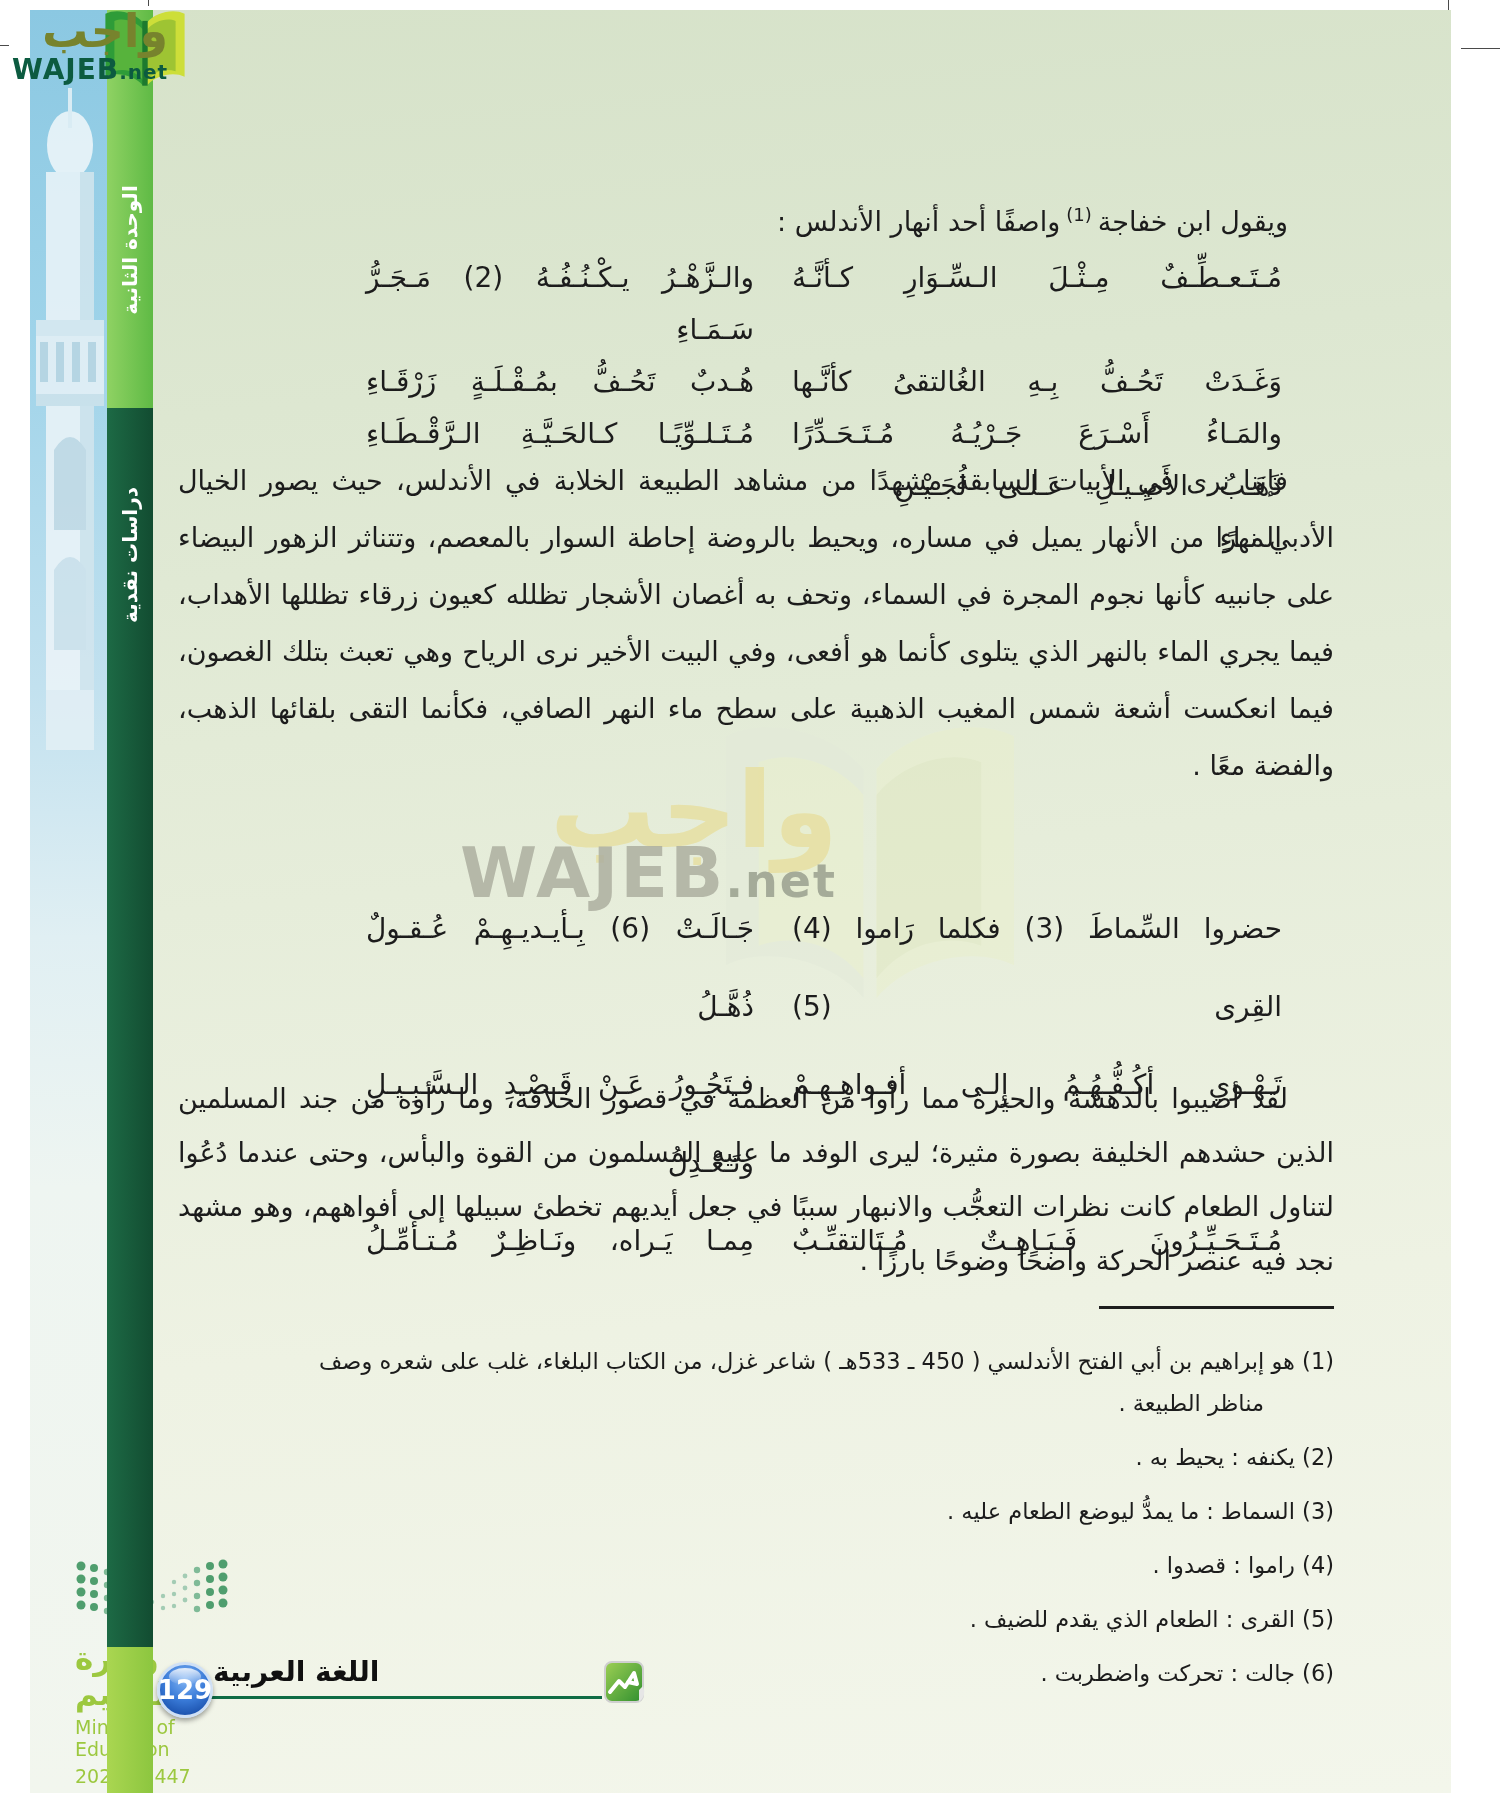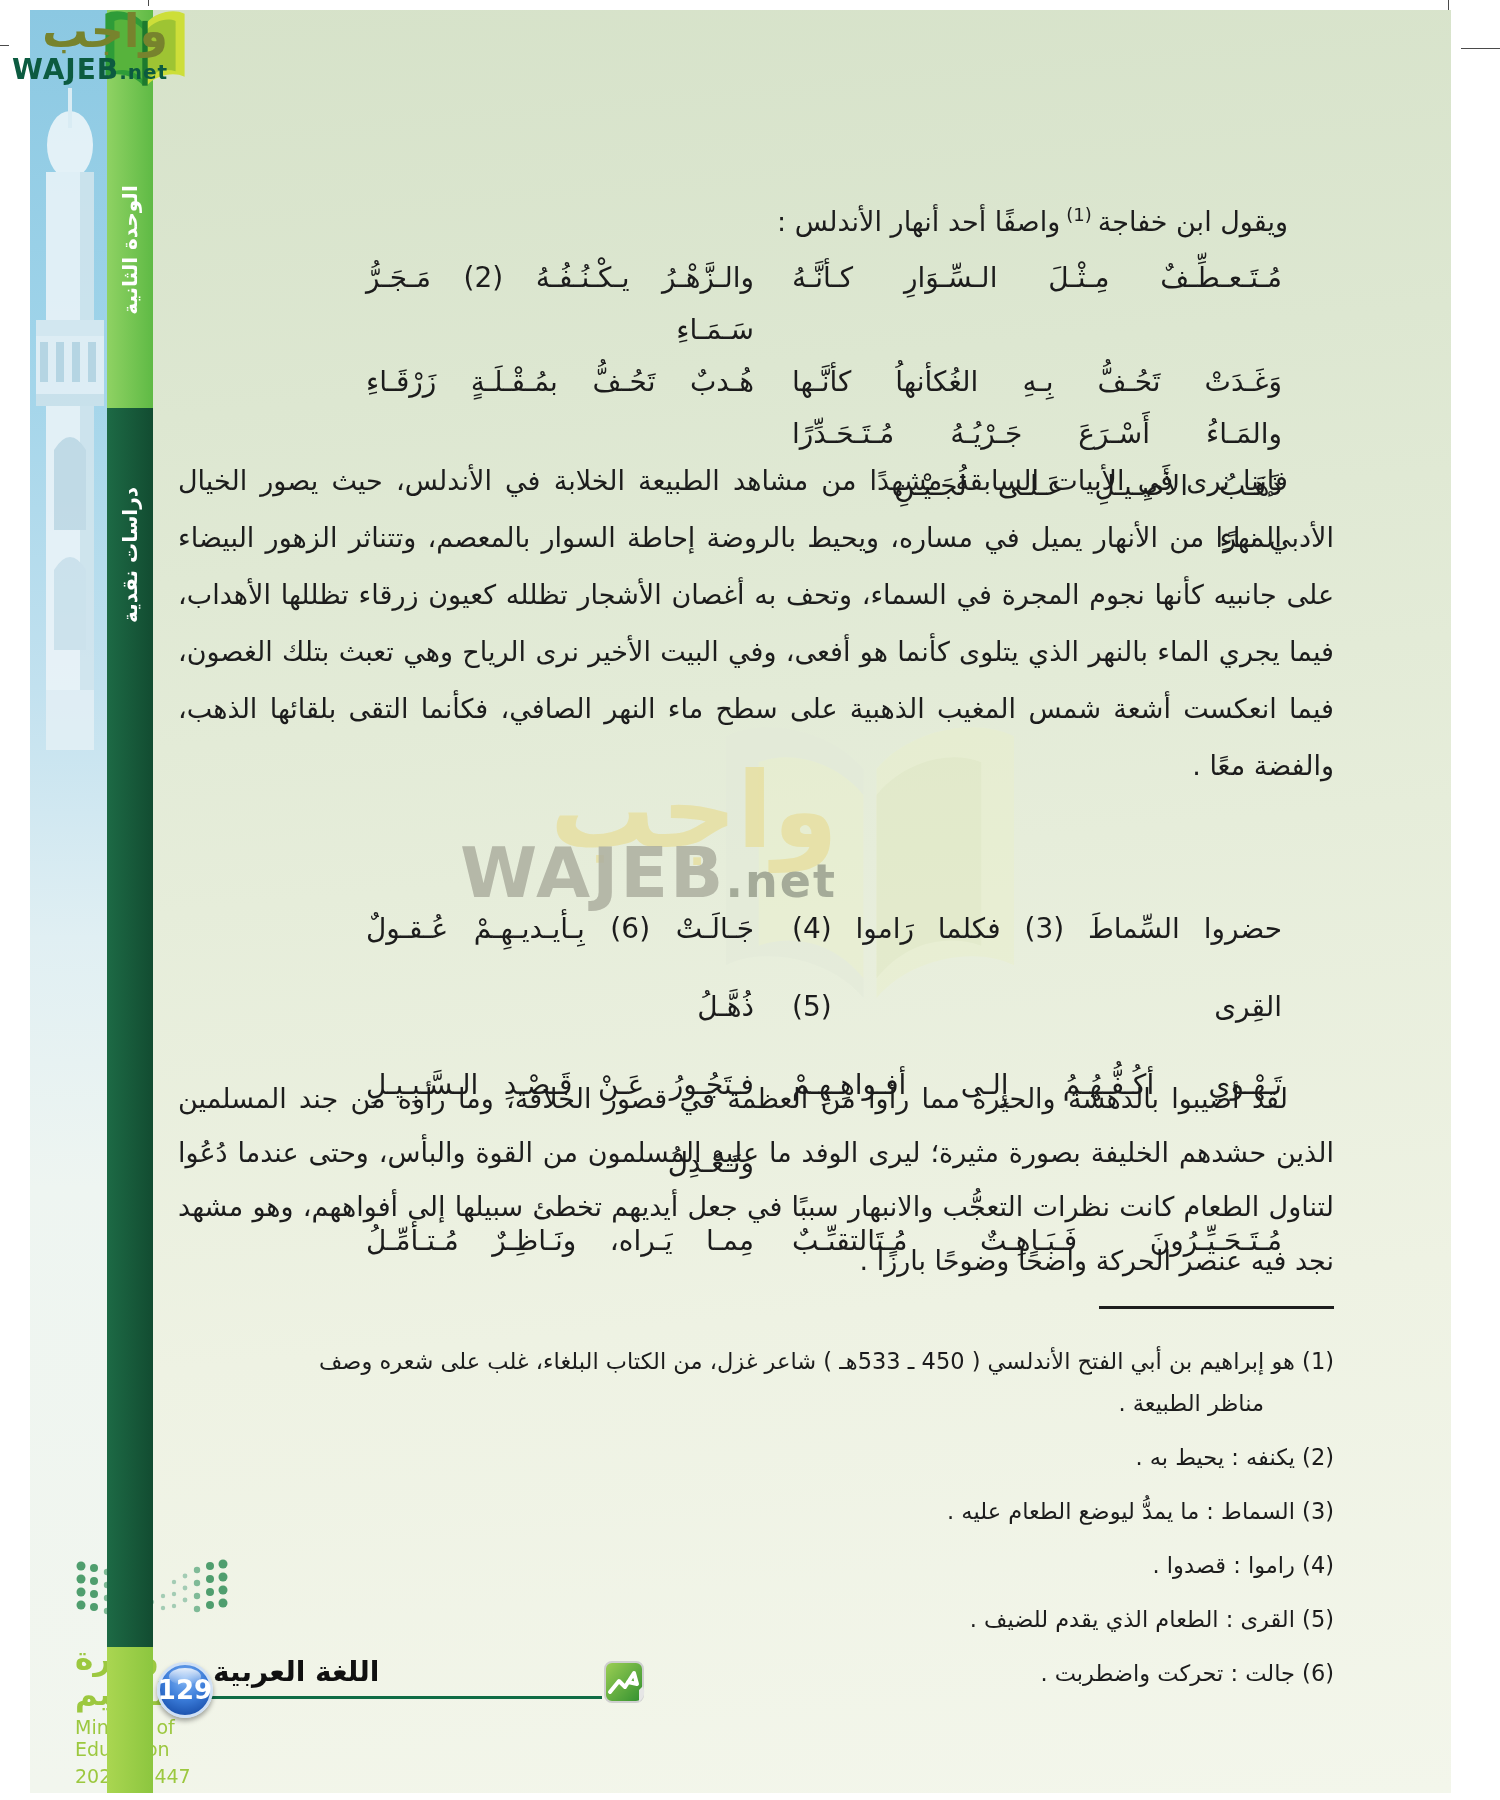--- a/index.html
+++ b/index.html
@@ -161,25 +161,26 @@
       <div class="intro" id="intro1">
         <span>ويقول ابن خفاجة</span><span class="sup">(1)</span><span>واصفًا أحد أنهار الأندلس :</span>
       </div>
 
       <div class="poem" id="poem1">
         <div class="verse">
           <div class="hemi h-right">مُـتَـعـطِّـفٌ مِـثْـلَ الـسِّـوَارِ كـأنَّـهُ</div>
           <div class="hemi h-left">والـزَّهْـرُ يـكْـنُـفُـهُ (2) مَـجَـرُّ سَـمَـاءِ</div>
         </div>
         <div class="verse">
-          <div class="hemi h-right">وَغَـدَتْ تَحُـفُّ بِـهِ الغُكأنهاُ كأنَّـها</div>
+          <div class="hemi h-right">وَغَـدَتْ تَحُـفُّ بِـهِ الغُالتقىُ كأنَّـها</div>
           <div class="hemi h-left">هُـدبٌ تَحُـفُّ بمُـقْـلَـةٍ زَرْقَـاءِ</div>
         </div>
         <div class="verse">
           <div class="hemi h-right">والمَـاءُ أَسْـرَعَ جَـرْيُـهُ مُـتَـحَـدِّرًا</div>
+          <div class="hemi h-left">مُـتَـلـوِّيًـا كـالحَـيَّـةِ الـرَّقْـطَـاءِ</div>
         </div>
         <div class="verse">
           <div class="hemi h-left">ذَهَـبُ الأَصِـيـلِ عَـلـى لُجَـيْـنِ المـاءِ</div>
         </div>
       </div>
 
       <div class="para" id="para1">فإننا نرى في الأبيات السابقة مشهدًا من مشاهد الطبيعة الخلابة في الأندلس، حيث يصور الخيال الأدبي نهرًا من الأنهار يميل في مساره، ويحيط بالروضة إحاطة السوار بالمعصم، وتتناثر الزهور البيضاء على جانبيه كأنها نجوم المجرة في السماء، وتحف به أغصان الأشجار تظلله كعيون زرقاء تظللها الأهداب، فيما يجري الماء بالنهر الذي يتلوى كأنما هو أفعى، وفي البيت الأخير نرى الرياح وهي تعبث بتلك الغصون، فيما انعكست أشعة شمس المغيب الذهبية على سطح ماء النهر الصافي، فكأنما التقى بلقائها الذهب، والفضة معًا .</div>
 
 
       <div class="poem" id="poem2">

